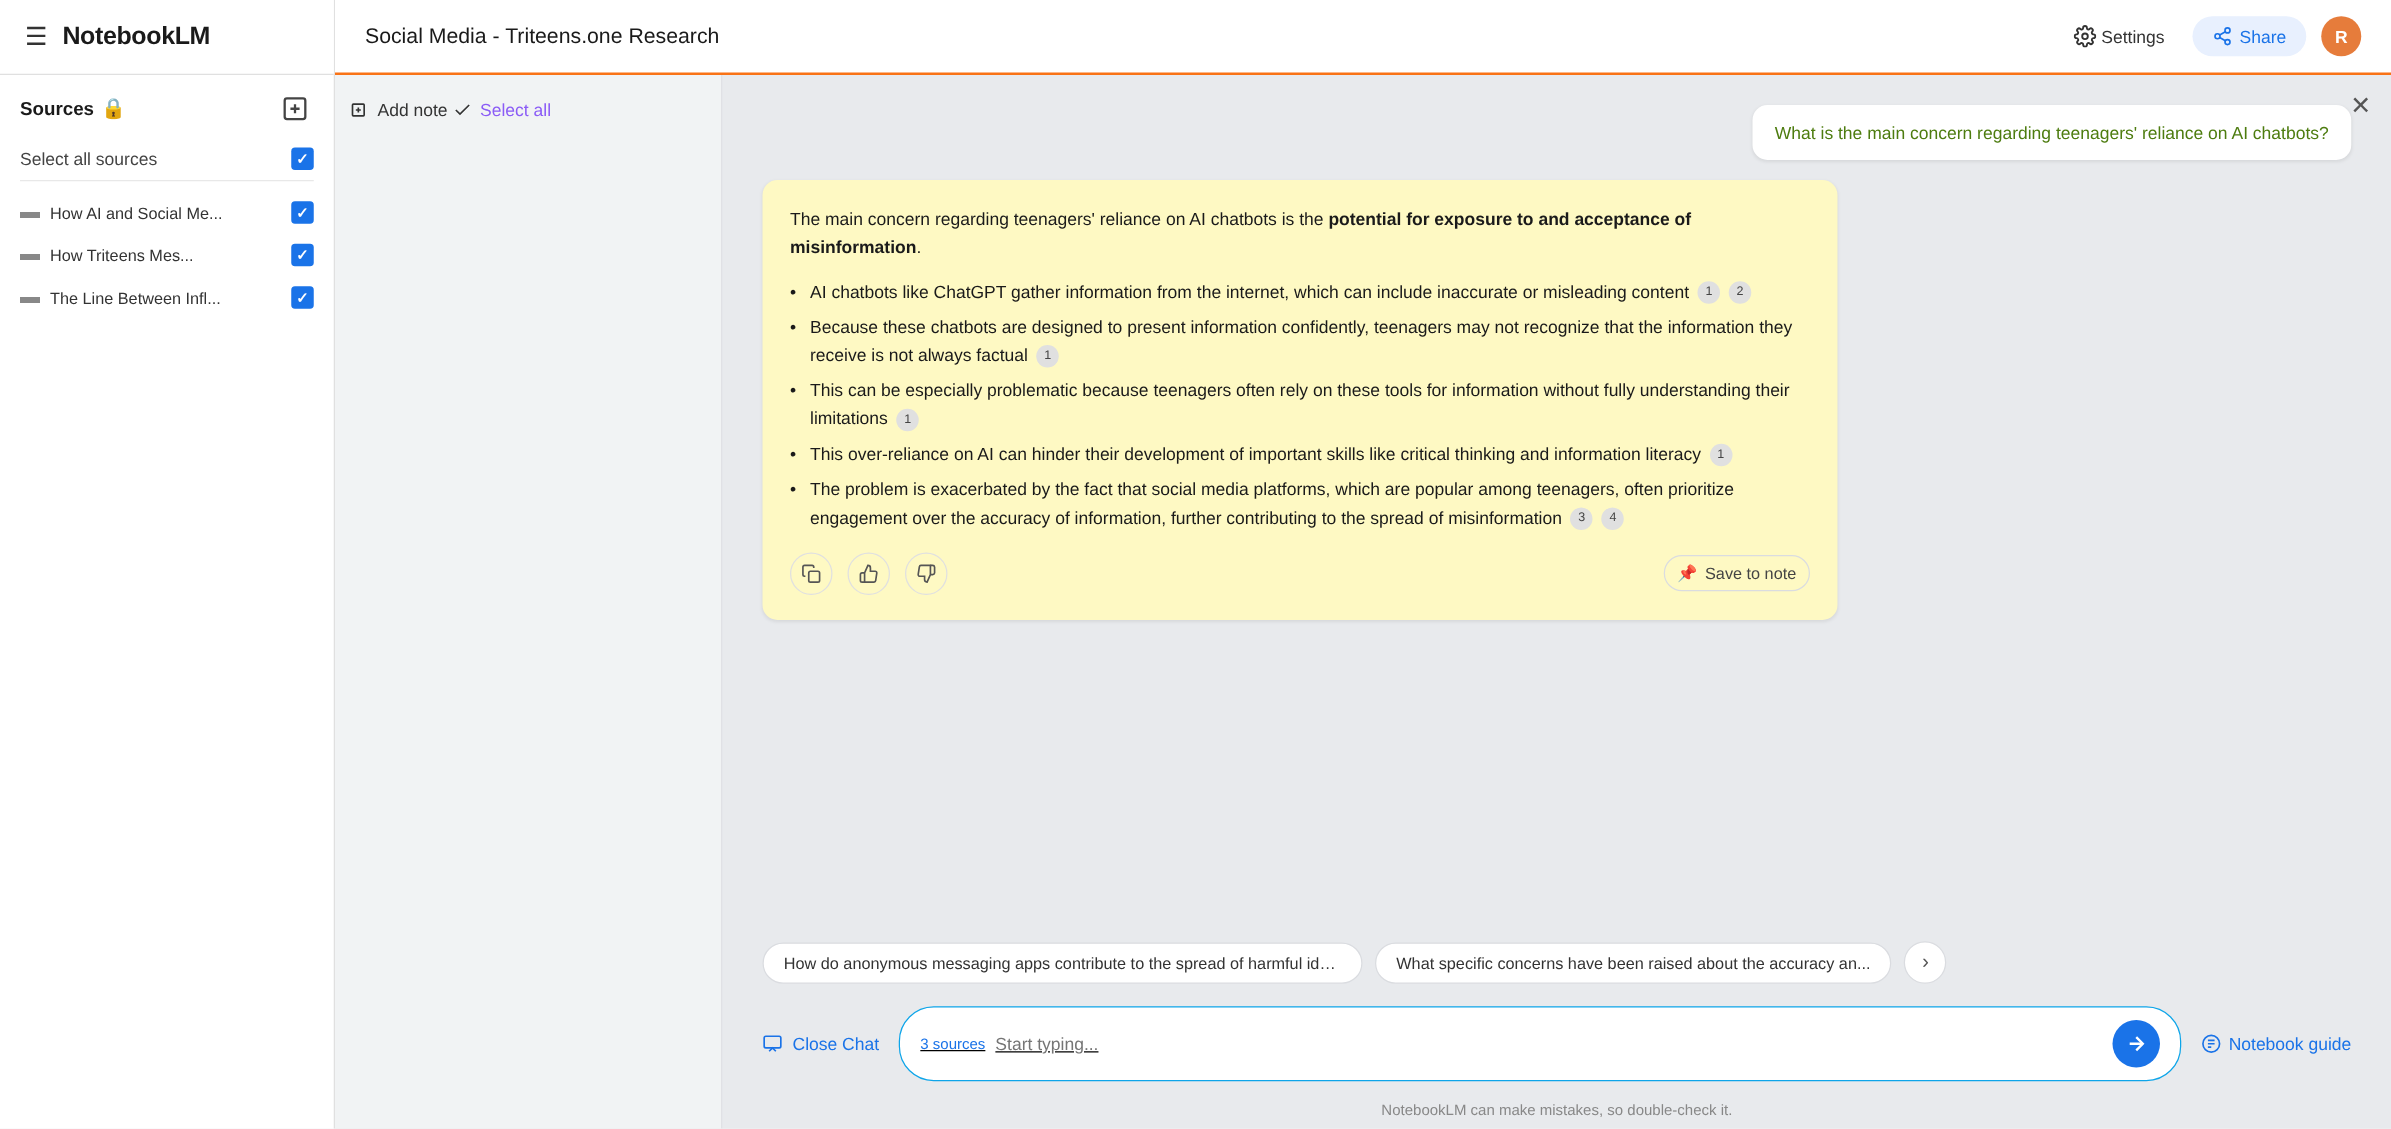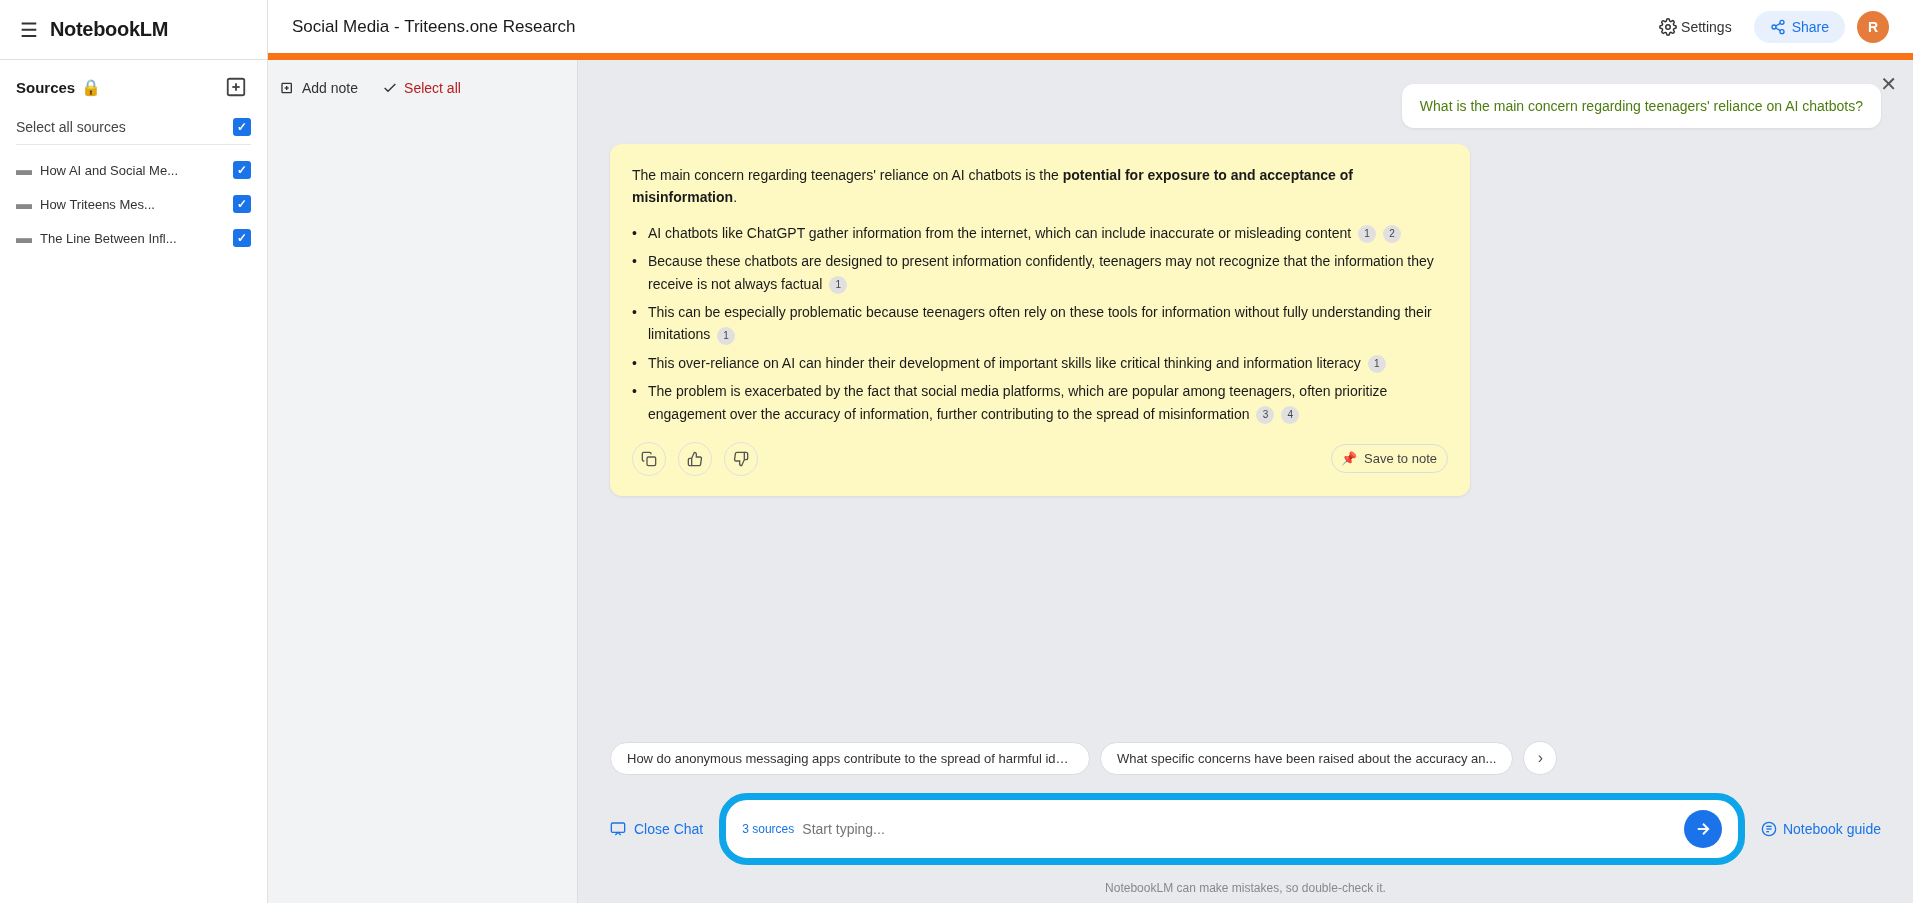--- a/index.html
+++ b/index.html
@@ -146,21 +146,21 @@
     #main {
       flex: 1;
       display: flex;
       flex-direction: column;
       position: relative;
       background: #e8eaed;
     }
 
     #main-header {
       background: #fff;
-      border-bottom: 7px solid #f97316;
+      border-bottom: 2px solid #f97316;
       padding: 0 24px;
       height: 60px;
       display: flex;
       align-items: center;
       justify-content: space-between;
     }
 
     #notebook-title {
       font-size: 17px;
       font-weight: 500;
@@ -227,21 +227,21 @@
       min-width: 310px;
       background: #f1f3f4;
       padding: 12px;
       overflow-y: auto;
       border-right: 1px solid #dadce0;
     }
 
     #notes-toolbar {
       display: flex;
       align-items: center;
-      gap: 24px;
+      gap: 4px;
       padding: 8px 0;
       margin-bottom: 8px;
     }
 
     #add-note-btn {
       display: flex;
       align-items: center;
       gap: 6px;
       background: none;
       border: none;
@@ -251,21 +251,21 @@
     }
 
     #select-all-notes-btn {
       display: flex;
       align-items: center;
       gap: 6px;
       background: none;
       border: none;
       cursor: pointer;
       font-size: 14px;
-      color: #b91c1c;
+      color: #8b5cf6;
       text-align: center;
     }
 
     
     #chat-panel {
       flex: 1;
       display: flex;
       flex-direction: column;
       background: #e8eaed;
       position: relative;
@@ -454,21 +454,22 @@
     }
 
     #input-container {
       flex: 1;
       background: #fff;
       border-radius: 28px;
       padding: 10px 16px;
       display: flex;
       align-items: center;
       gap: 8px;
-      border: 7px solid #0ea5e9;
+      border: 1px solid #0ea5e9;
+      text-decoration: underline;
     }
 
     #sources-count-badge {
       font-size: 12px;
       color: #1a73e8;
       font-weight: 500;
       white-space: nowrap;
     }
 
     #chat-input {

